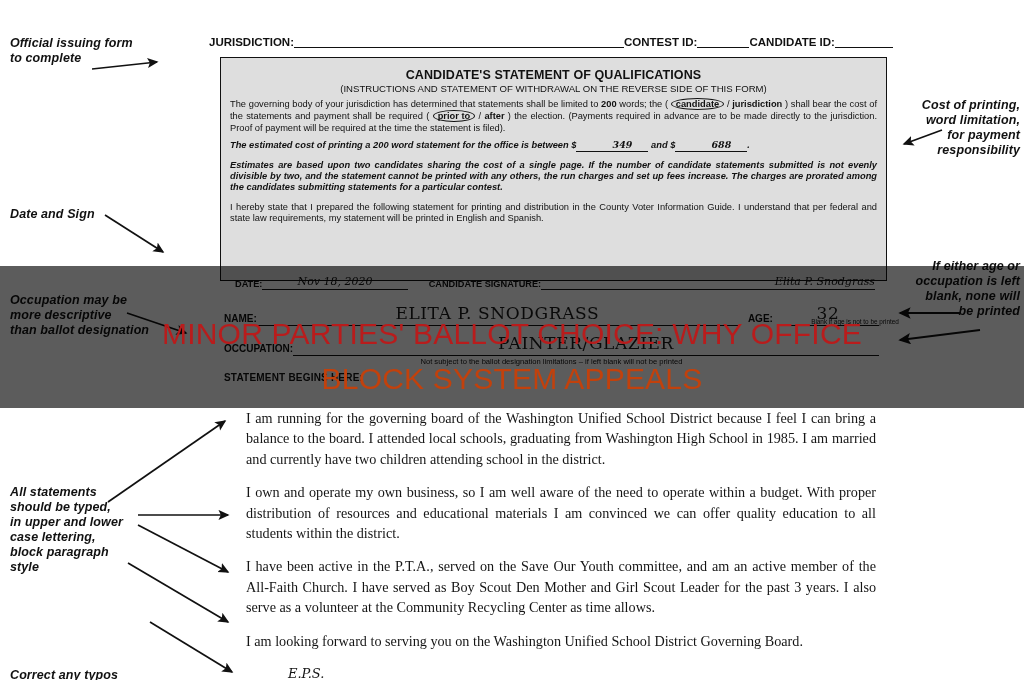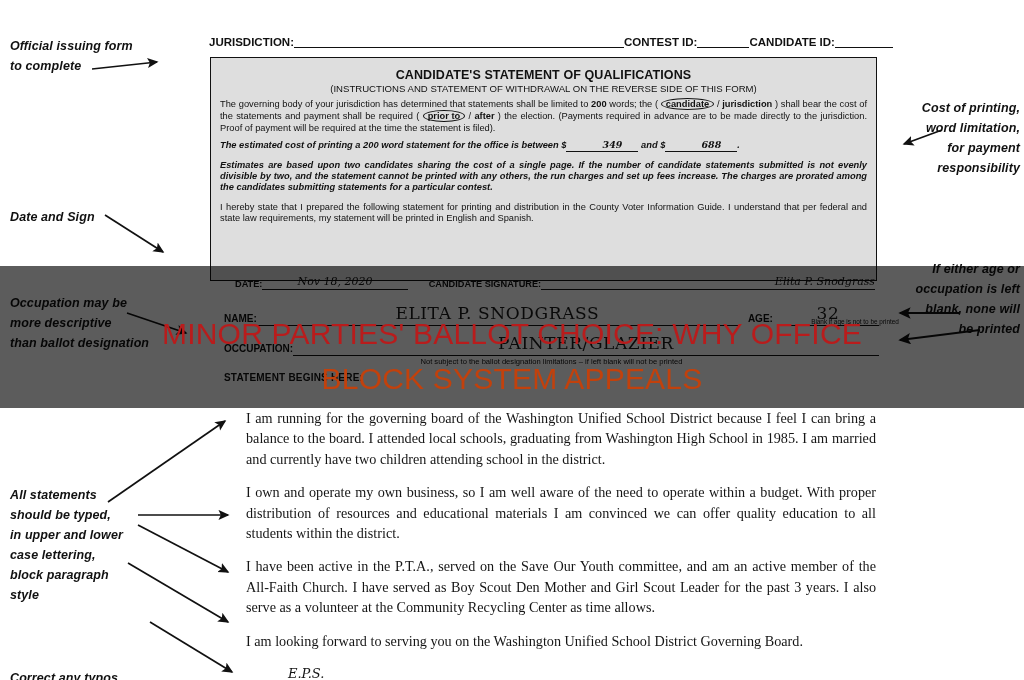--- a/index.html
+++ b/index.html
@@ -12,21 +12,21 @@
   }
   #stage{position:relative;width:1024px;height:680px;overflow:hidden;background:#fff;}
 
   
   .anno{
     position:absolute;
     font-family:"Liberation Sans", sans-serif;
     font-weight:bold;
     font-style:italic;
     font-size:12.5px;
-    line-height:20px;
+    line-height:15px;
     color:#111;
     letter-spacing:.1px;
     white-space:pre-line;
   }
   .anno.right{text-align:right;}
 
   
   .arrow{position:absolute;overflow:visible;}
 
   
@@ -34,21 +34,21 @@
 
   .jurline{
     position:absolute;left:209px;top:36px;width:680px;
     font-size:11.5px;font-weight:bold;color:#111;
     display:flex;align-items:flex-end;gap:0px;
   }
   .jurline .lbl{white-space:nowrap;}
   .jurline .rule{flex:0 0 auto;border-bottom:1.4px solid #111;height:11px;}
 
   .box{
-    position:absolute;left:210px;top:57px;width:667px;height:224px;
+    position:absolute;left:220px;top:57px;width:667px;height:224px;
     border:1.6px solid #111;
     background:#dedede;
     box-sizing:border-box;
     padding:6px 9px 0 9px;
   }
   .box h1{
     margin:4px 0 1px 0;
     font-size:12.5px;letter-spacing:.1px;
     text-align:center;font-weight:bold;color:#111;
   }

